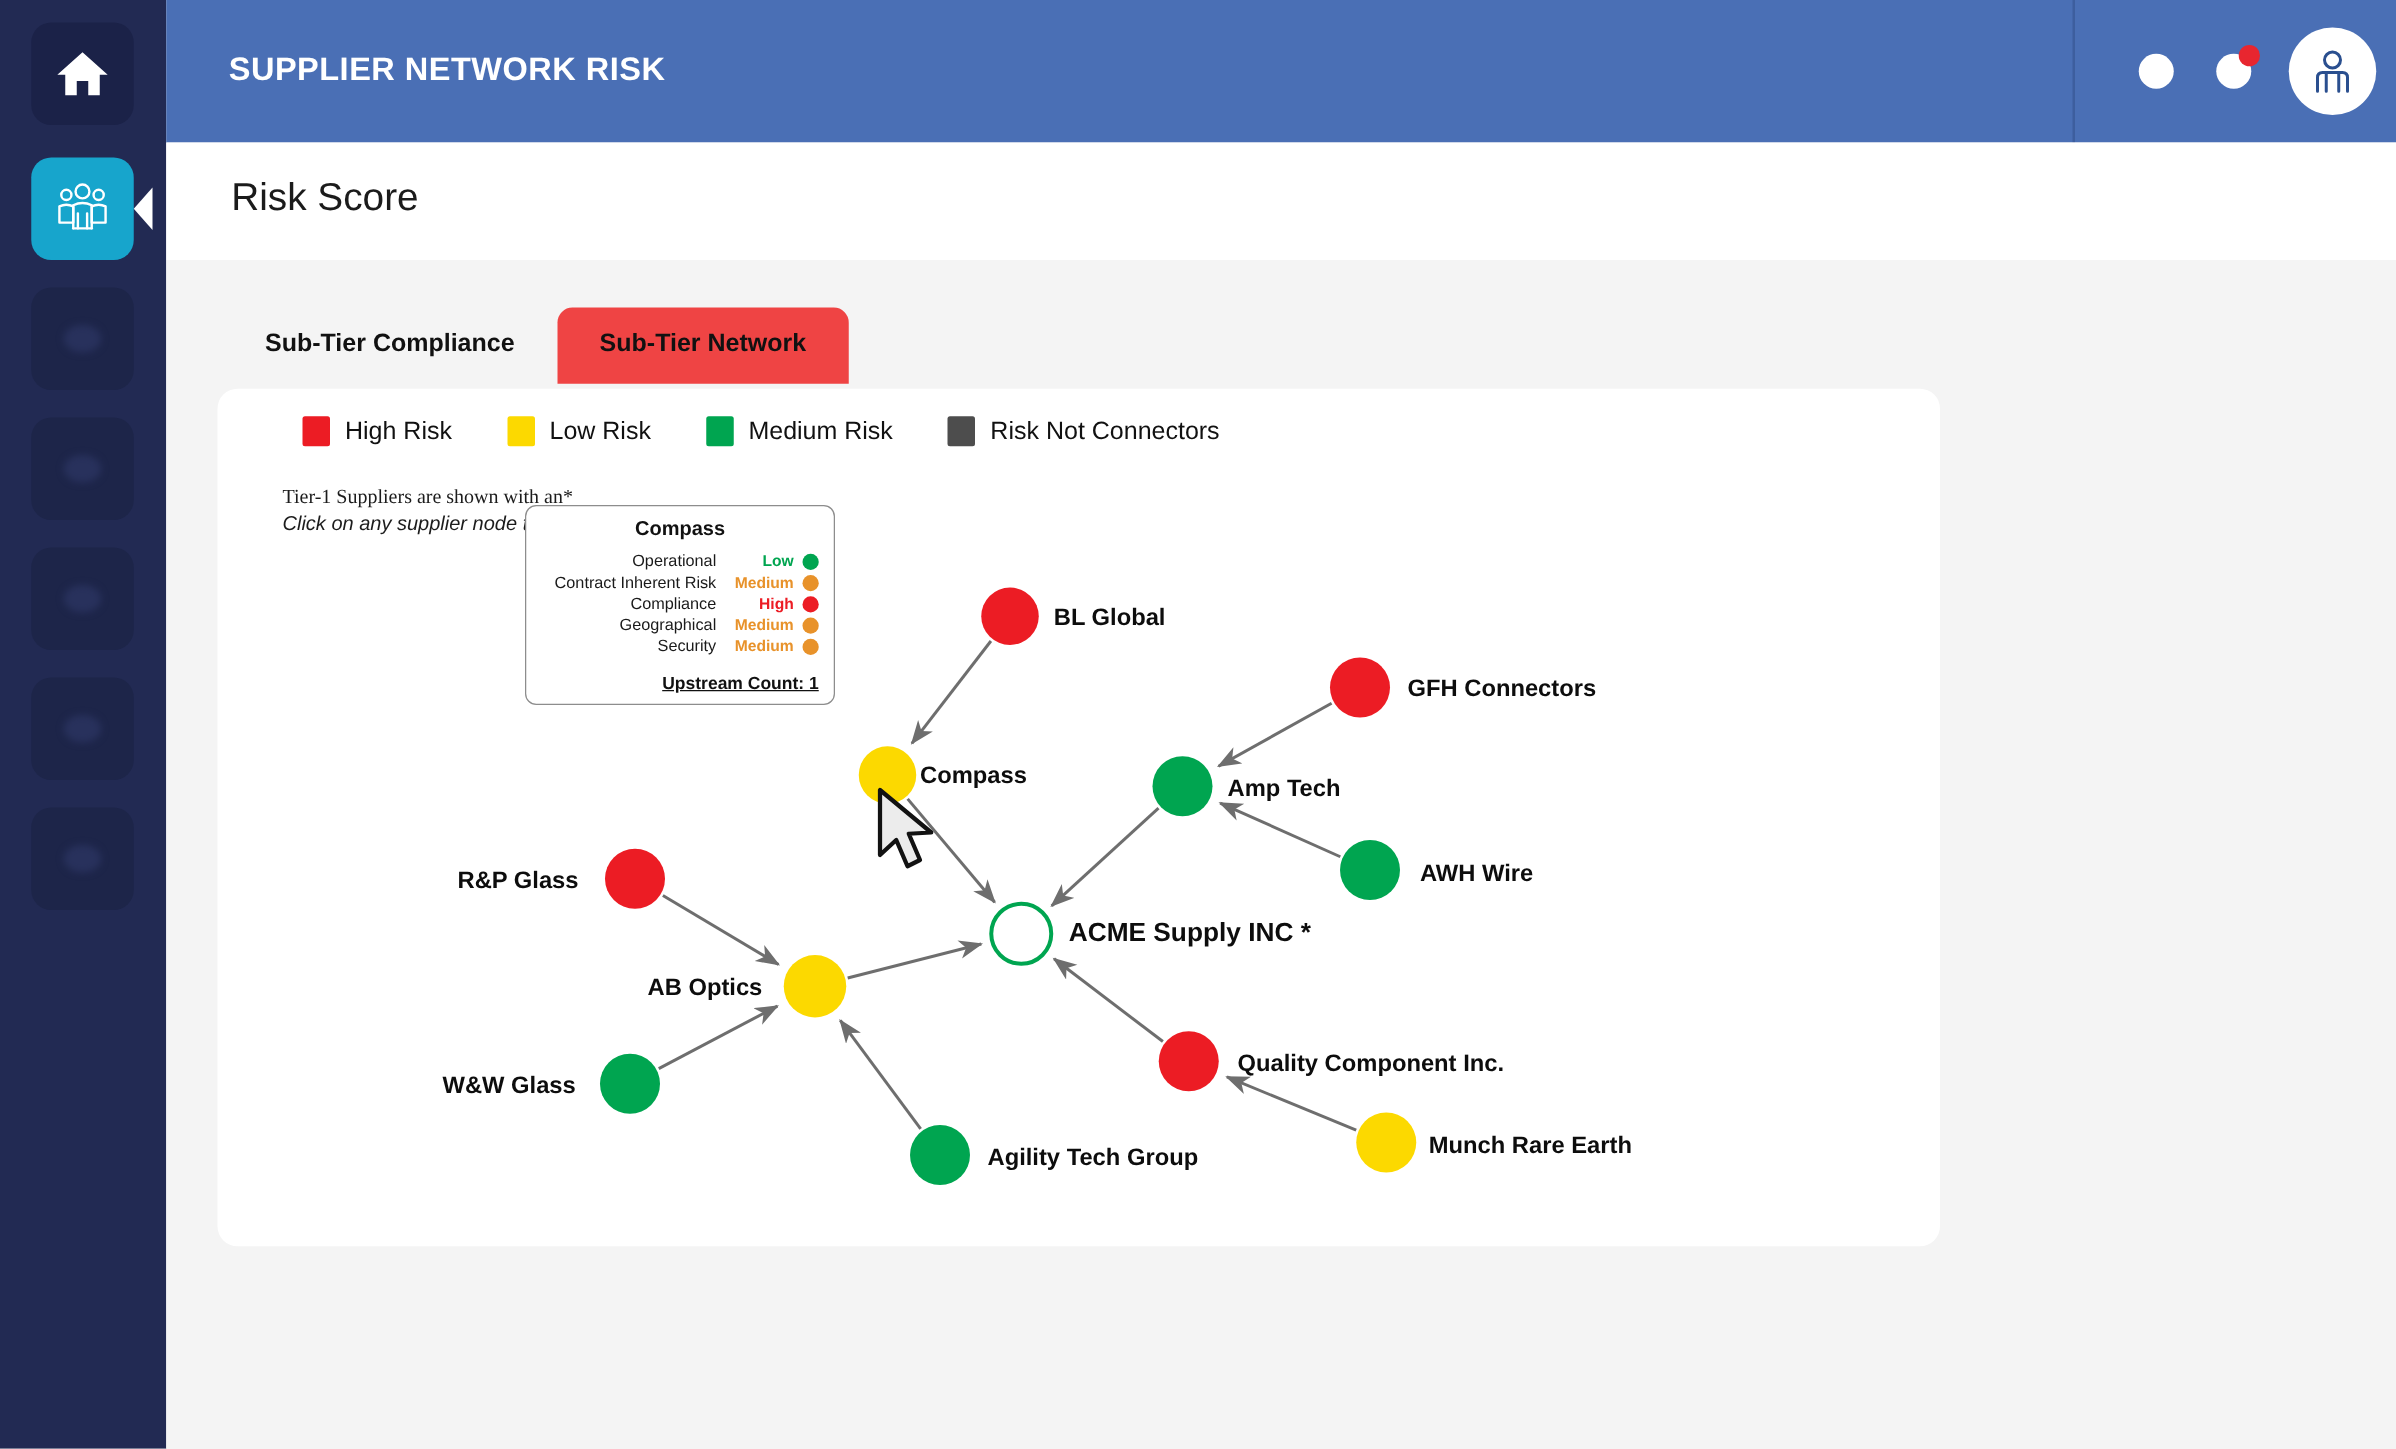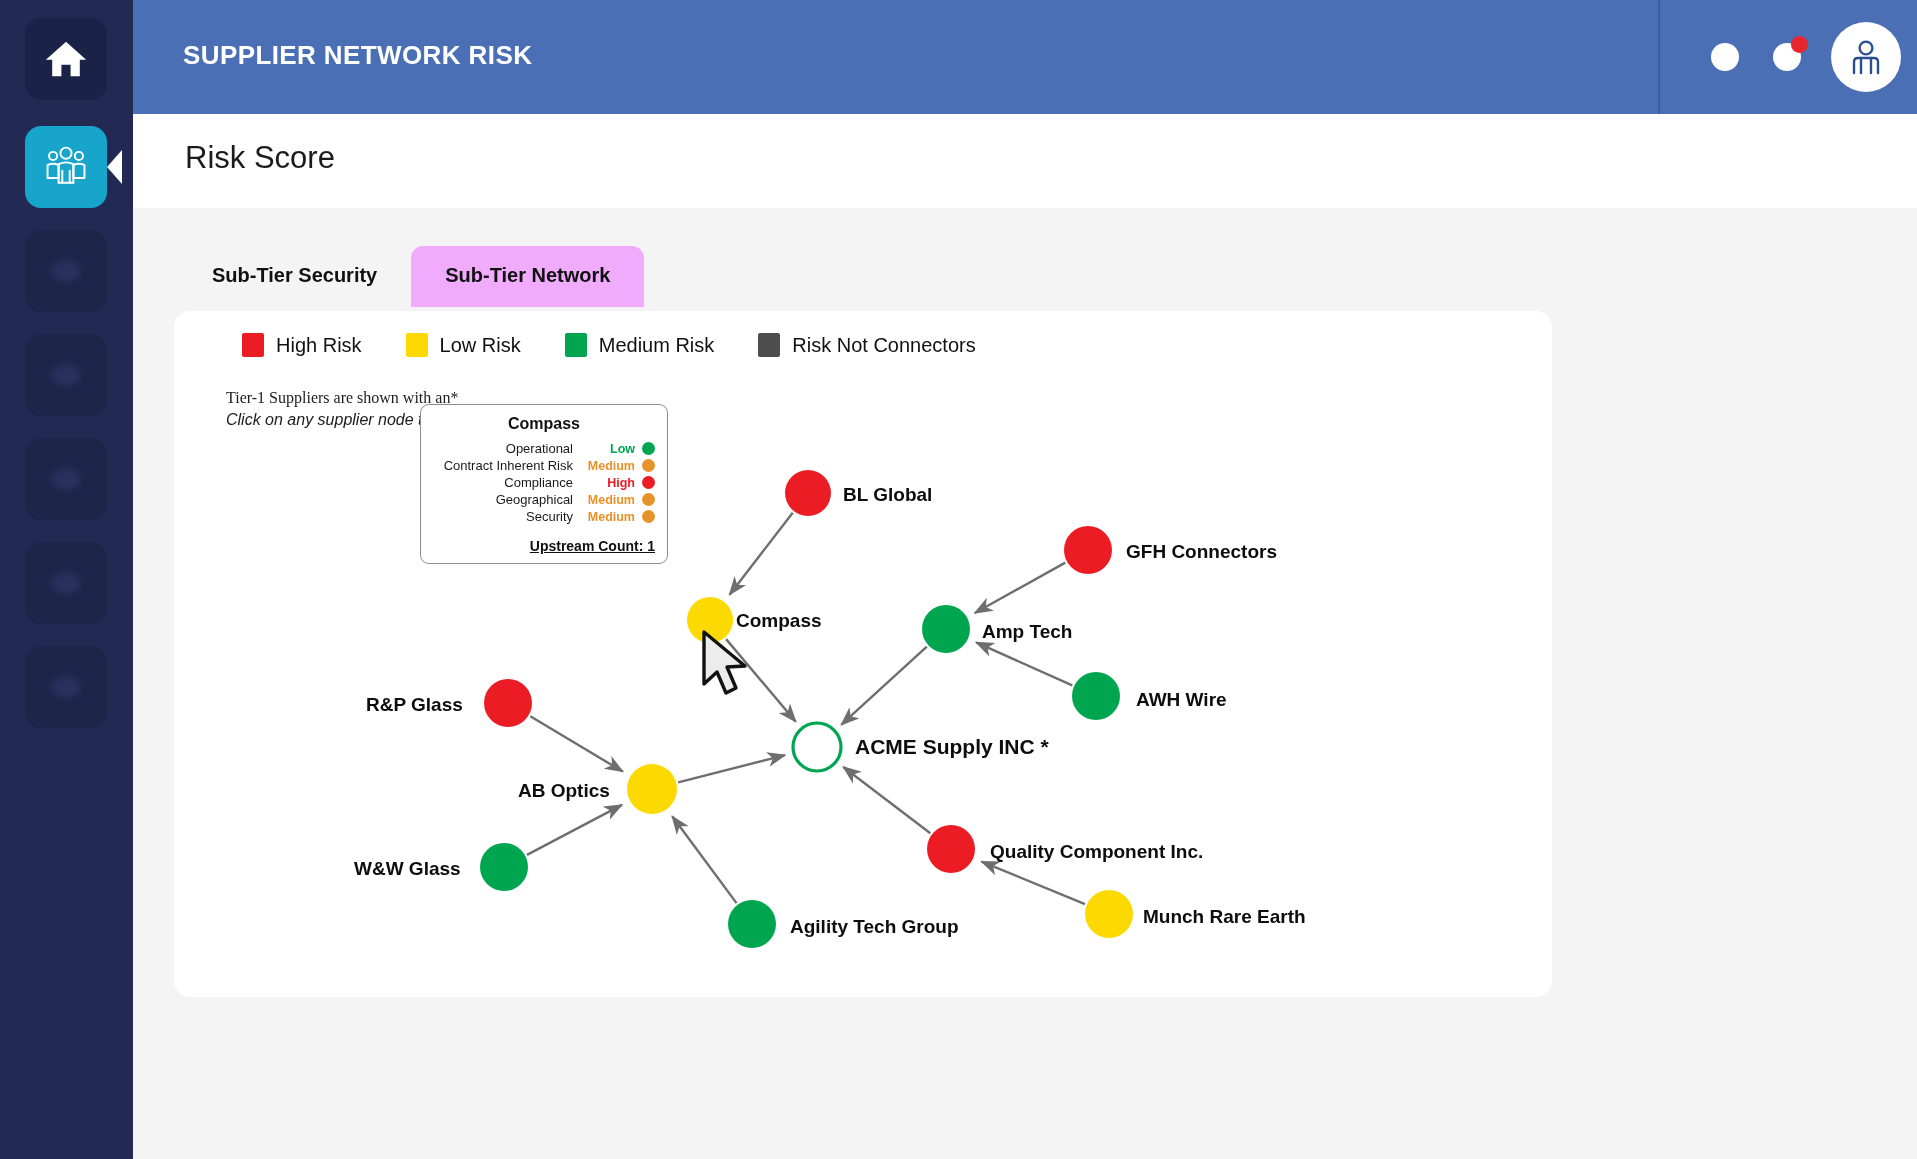--- a/index.html
+++ b/index.html
@@ -78,21 +78,21 @@
     background: #f4f4f4;
   }
 
   
   #tabs { position: absolute; left: 45px; top: 38px; display: flex; align-items: flex-end; }
   .tab {
     font-size: 20px; font-weight: bold; color: #111;
     padding: 18px 34px 20px 34px; border-radius: 12px 12px 0 0;
     background: transparent; white-space: nowrap;
   }
-  .tab.active { background: #f0abfc; }
+  .tab.active { background: #ef4444; }
 
   
   #card {
     position: absolute; left: 41px; top: 103px;
     width: 1378px; height: 686px;
     background: #ffffff; border-radius: 16px;
   }
 
   
   #legend { position: absolute; left: 68px; top: 22px; display: flex; align-items: center; }
@@ -116,21 +116,21 @@
   #tooltip {
     position: absolute; left: 246px; top: 93px; width: 248px;
     background: #ffffff; border: 1.6px solid #8d8d8d; border-radius: 9px;
     padding: 10px 12px 9px 12px;
   }
   #tooltip-title {
     text-align: center; font-size: 16px; font-weight: bold;
     color: #111; margin-bottom: 8px;
   }
   .tt-row {
-    display: flex; align-items: center; justify-content: flex-end;
+    display: flex; align-items: flex-end; justify-content: flex-end;
     margin-bottom: 2px; font-size: 13px;
   }
   .tt-name { color: #1a1a1a; margin-right: 10px; text-align: right; }
   .tt-val { font-weight: bold; font-size: 12.5px; margin-right: 7px; min-width: 52px; text-align: right; }
   .tt-dot { width: 13px; height: 13px; border-radius: 50%; }
   #tooltip-footer {
     text-align: right; font-size: 14px; font-weight: bold;
     color: #111; margin-top: 14px; text-decoration: underline;
   }
 
@@ -200,21 +200,21 @@
     </div>
   </header>
 
   <div id="titlebar">
     <div id="page-title">Risk Score</div>
   </div>
 
   <main id="content">
 
     <div id="tabs">
-      <div class="tab">Sub-Tier Security</div>
+      <div class="tab">Sub-Tier Compliance</div>
       <div class="tab active">Sub-Tier Network</div>
     </div>
 
     <section id="card">
 
       <div id="legend">
           <div class="legend-item">
             <div class="legend-swatch" style="background: rgb(236, 28, 36);"></div>
             <div class="legend-label">High Risk</div>
           </div>

